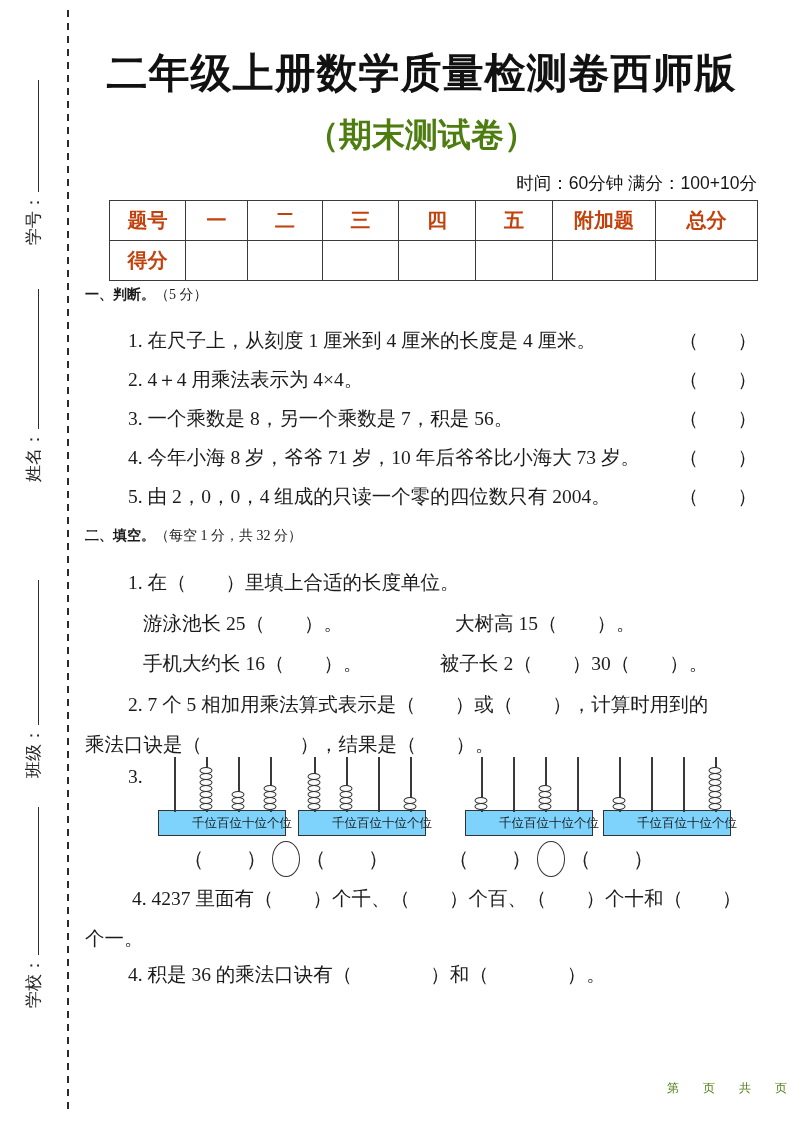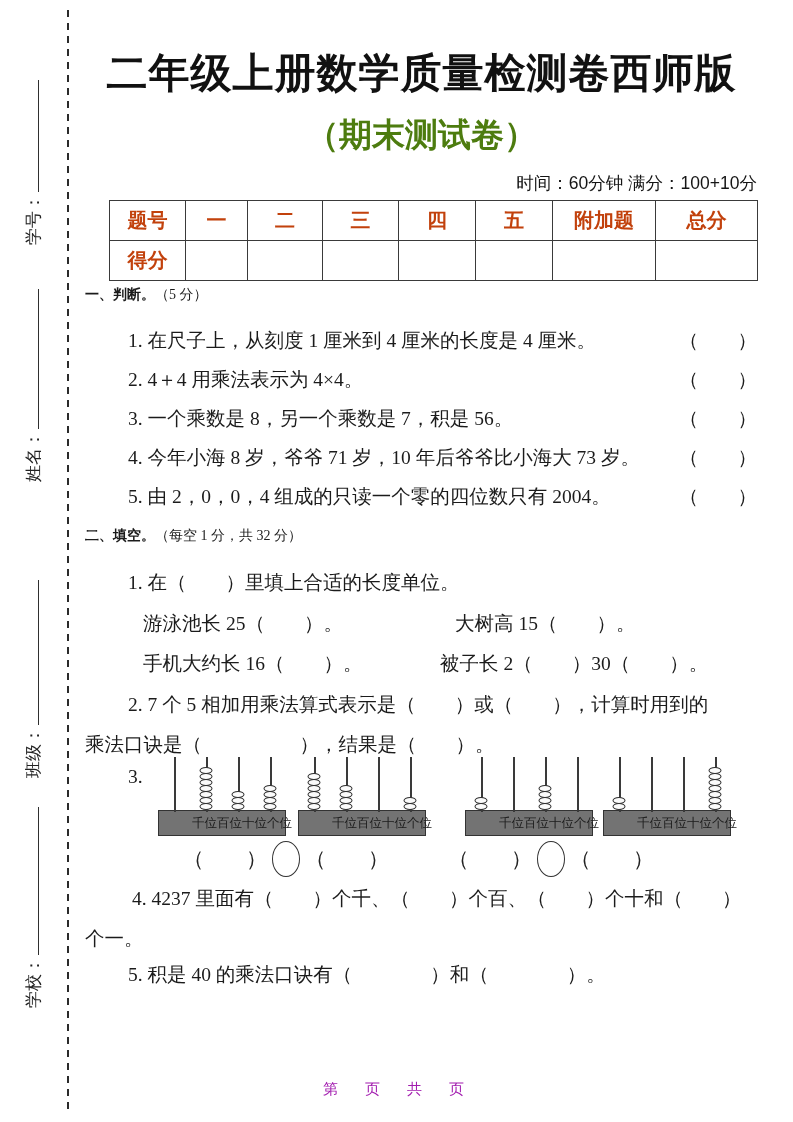--- a/index.html
+++ b/index.html
@@ -36,26 +36,26 @@
   .jrow { position:absolute; left:128px; right:36px; display:flex; justify-content:space-between; font-size:19.5px; white-space:nowrap; }
   .tline { position:absolute; font-size:19.5px; white-space:nowrap; }
   
   .abacus { position:absolute; top:757px; width:128px; }
   .rods { position:relative; height:53px; display:flex; }
   .rod  { flex:1; position:relative; }
   .wire { position:absolute; left:50%; top:0; bottom:-2px; width:1.5px; background:#3a3a3a; }
   .beads { position:absolute; bottom:0; left:50%; transform:translateX(-50%); display:flex; flex-direction:column; }
   .bead { width:13px; height:7px; border:1.2px solid #2e2e2e; border-radius:50%; background:#fbfbfb; margin-top:-1px; }
   .plate { border:1.6px solid #333; height:26px; display:flex; align-items:center; justify-content:space-around;
-    font-size:12.5px; white-space:nowrap; background:#737373;padding-left:33px; }
+    font-size:12.5px; white-space:nowrap; background:#7dd3fc;padding-left:33px; }
   .comp { position:absolute; top:841px; display:flex; align-items:center; gap:5px; font-size:21px; color:#222; }
   .ccircle { width:28px; height:36px; border:1.6px solid #333; border-radius:50%; background:#fff; }
   
-  .footer { position:absolute; left:0; right:0; top:1080px; text-align:center; font-size:15px;
-    font-family:"Liberation Sans", sans-serif; letter-spacing:6px; color:#a21caf; }
+  .footer { position:absolute; left:0; right:0; top:1080px; text-align:right; font-size:12px;
+    font-family:"Liberation Sans", sans-serif; letter-spacing:6px; color:#4d7c0f; }
 </style>
 </head>
 <body>
 
 <div class="page">
 
   <div class="seal-line"></div>
 
   <div class="side-item" style="top:245px">
     <span>学号：</span><span class="side-line" style="width:112px"></span>
@@ -313,17 +313,17 @@
     <span>（　　）</span>
   </div>
   <div class="comp" style="left:448px">
     <span>（　　）</span>
     <div class="ccircle"></div>
     <span>（　　）</span>
   </div>
 
   <div class="tline" style="top:885px;left:132px">4. 4237 里面有（　　）个千、（　　）个百、（　　）个十和（　　）</div>
   <div class="tline" style="top:925px;left:85px">个一。</div>
-  <div class="tline" style="top:961px;left:128px">5. 积是 40 的乘法口诀有（　　　　）和（　　　　）。</div>
+  <div class="tline" style="top:961px;left:128px">4. 积是 36 的乘法口诀有（　　　　）和（　　　　）。</div>
 
   <div class="footer">第　页　共　页</div>
 
 </div>
 
 </body></html>

